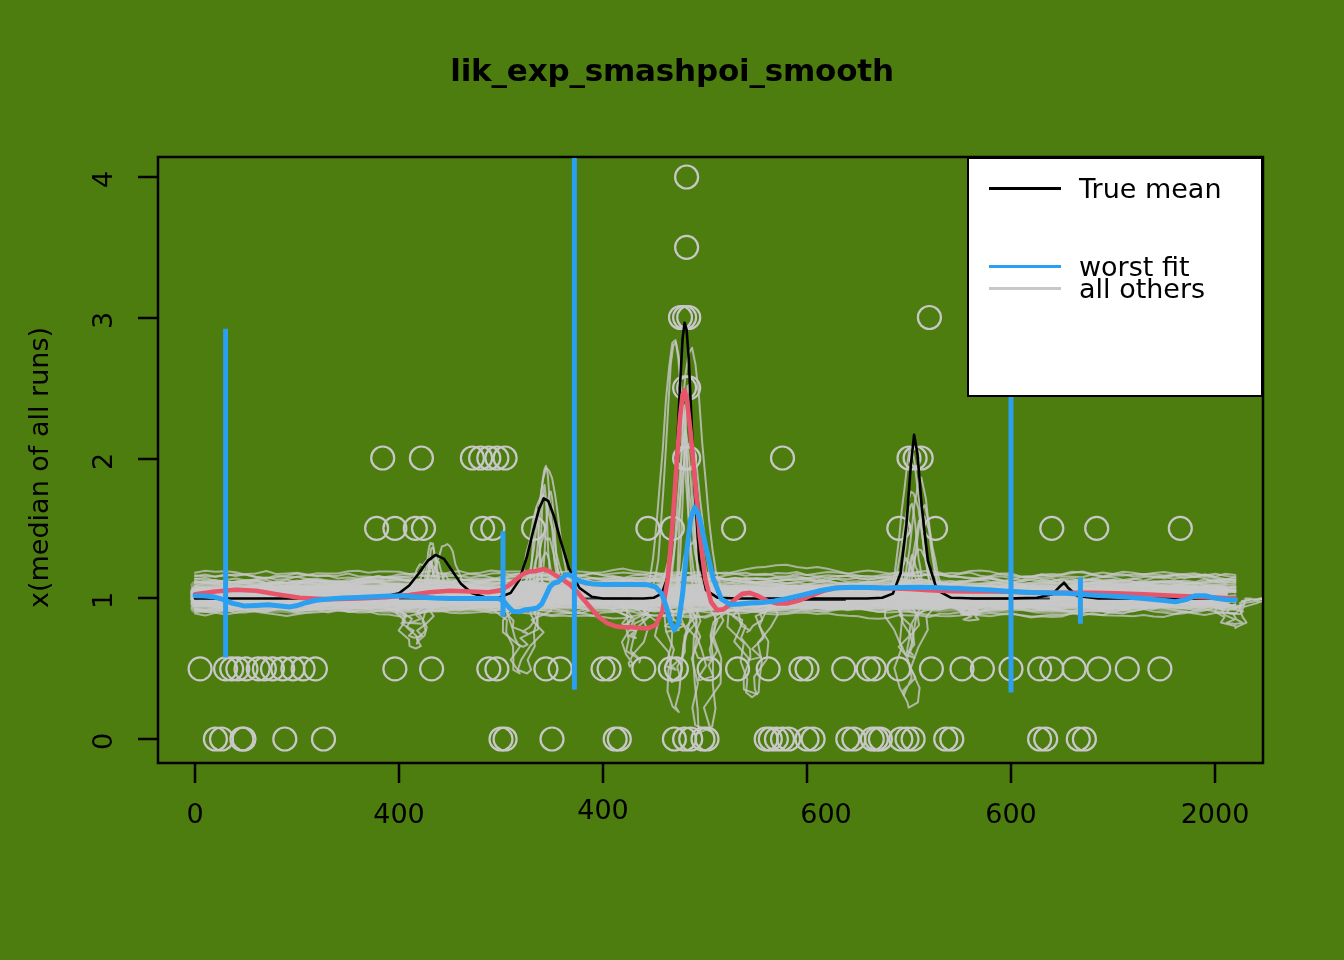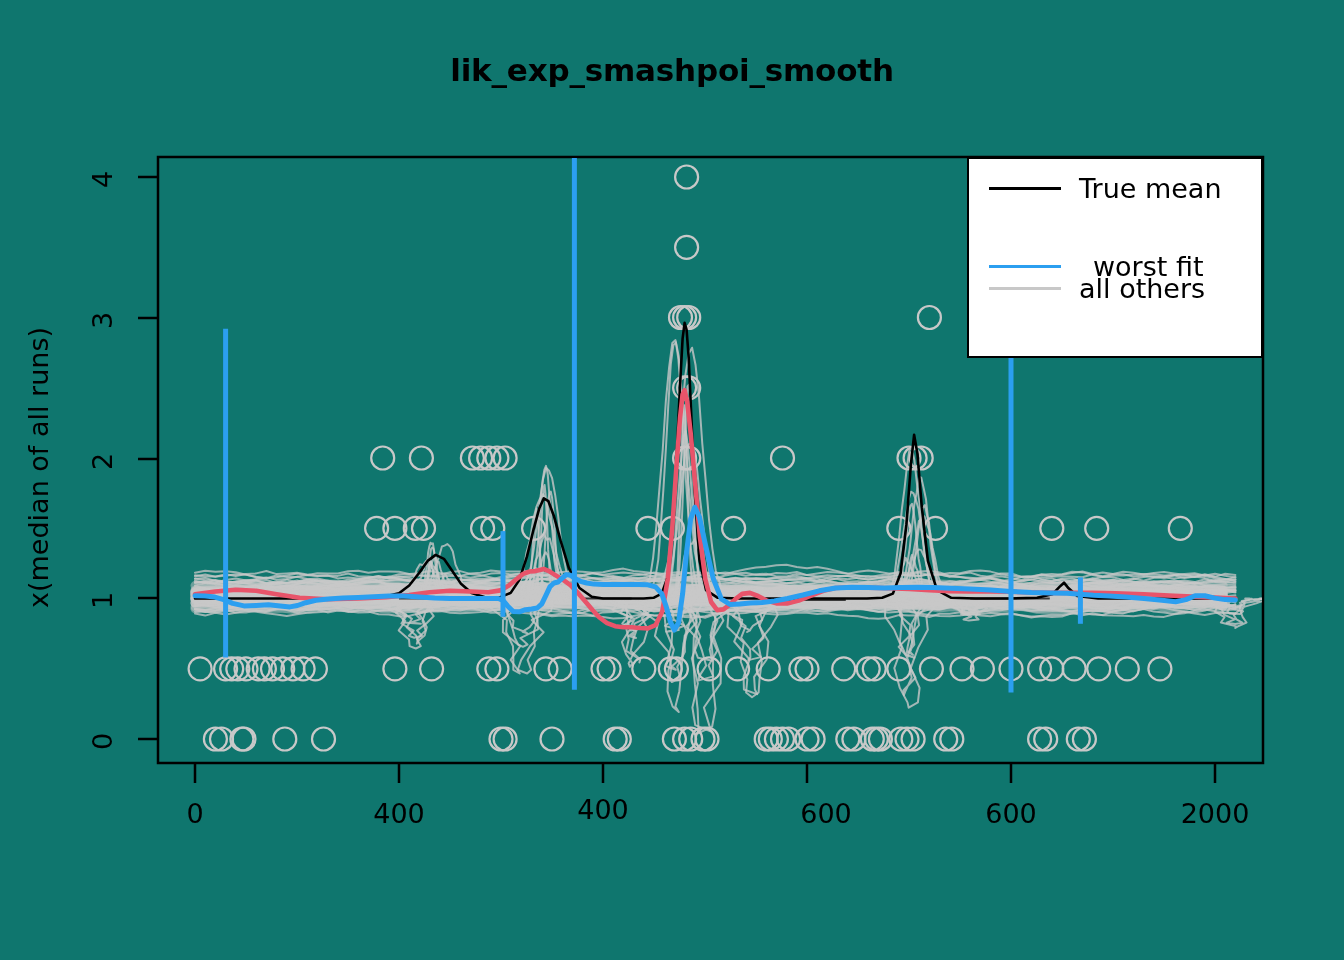--- a/index.html
+++ b/index.html
@@ -7,21 +7,21 @@
     background: #ffffff;
   }
   body {
     width: 1344px; height: 960px;
     font-family: "DejaVu Sans", sans-serif;
     overflow: hidden;
   }
   #figure {
     position: relative;
     width: 1344px; height: 960px;
-    background: #0f766e;
+    background: #4d7c0f;
   }
   #chart-title {
     position: absolute;
     left: 0; top: 52px;
     width: 1344px;
     text-align: center;
     font-size: 31px;
     font-weight: bold;
     color: #000000;
     letter-spacing: -0.2px;
@@ -54,21 +54,21 @@
   .tick-label-x {
     position: absolute;
     font-size: 27px;
     color: #000000;
     text-align: center;
     width: 120px;
   }
   #legend-box {
     position: absolute;
     left: 967px; top: 157px;
-    width: 296px; height: 201px;
+    width: 296px; height: 240px;
     background: #ffffff;
     border: 2px solid #000000;
     box-sizing: border-box;
     z-index: 5;
   }
   .legend-row {
     position: absolute;
     left: 0;
     width: 296px;
     height: 39px;
@@ -398,21 +398,21 @@
           <line x1="1080.4" x2="1080.4" y1="623.8" y2="577.4" stroke="#2b9ff0" stroke-width="5" stroke-linecap="butt"></line>
         </g>
     </g>
   </svg>
 
   <div id="legend-box">
     <div class="legend-row" style="top:10px;">
       <span class="legend-swatch" style="background:#000000;height:3px;"></span>
       <span class="legend-label">True mean</span>
     </div>
-    <div class="legend-row" style="top:88px;gap:14px;">
+    <div class="legend-row" style="top:88px;">
       <span class="legend-swatch" style="background:#2b9ff0;"></span>
       <span class="legend-label">worst fit</span>
     </div>
     <div class="legend-row" style="top:110px;">
       <span class="legend-swatch" style="background:#c8c8c8;"></span>
       <span class="legend-label">all others</span>
     </div>
   </div>
 
 </div>

